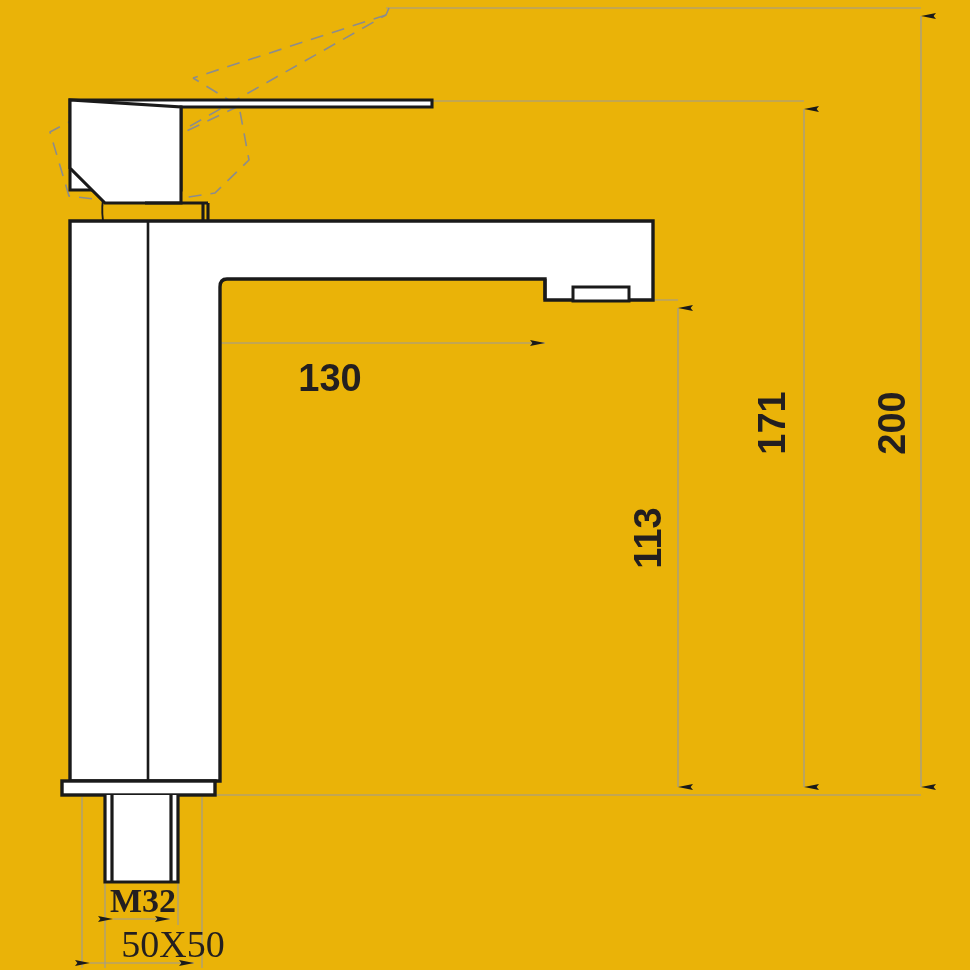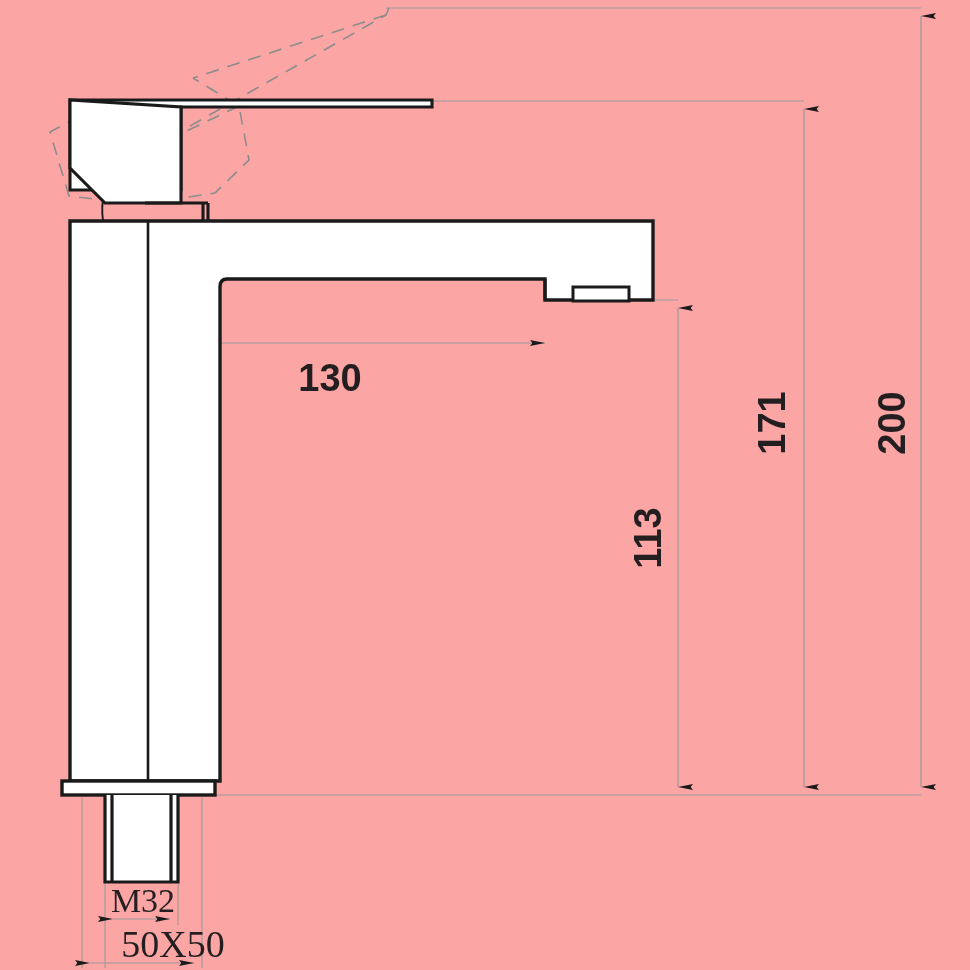--- a/index.html
+++ b/index.html
@@ -4,21 +4,21 @@
 <style>
   html, body {
     margin: 0;
     padding: 0;
     background: #ffffff;
   }
   #root {
     position: relative;
     width: 970px;
     height: 970px;
-    background: #fca5a5;
+    background: #eab308;
     overflow: hidden;
     font-family: "Liberation Sans", sans-serif;
   }
   #drawing {
     position: absolute;
     left: 0;
     top: 0;
     width: 970px;
     height: 970px;
   }
@@ -147,17 +147,17 @@
   </svg>
 
   <div class="lbl lbl-sans-bold" style="left:330px; top:378px; font-size:38px; transform:translate(-50%,-50%);">130</div>
 
   <div class="lbl lbl-sans-bold rot" style="left:648px; top:538px; font-size:38px; transform:translate(-50%,-50%) rotate(-90deg);">113</div>
 
   <div class="lbl lbl-sans-bold rot" style="left:772px; top:423px; font-size:38px; transform:translate(-50%,-50%) rotate(-90deg);">171</div>
 
   <div class="lbl lbl-sans-bold rot" style="left:892px; top:423px; font-size:38px; transform:translate(-50%,-50%) rotate(-90deg);">200</div>
 
-  <div class="lbl lbl-serif" style="left:143px; top:901px; font-size:34px; transform:translate(-50%,-50%);">M32</div>
+  <div class="lbl lbl-serif" style="left:143px; top:901px; font-size:34px; transform:translate(-50%,-50%);font-weight:bold;">M32</div>
 
   <div class="lbl lbl-serif" style="left:143px; top:944px; font-size:38px; transform:translate(-50%,-50%);margin-left:30px;">50X50</div>
 
 </div>
 
 </body></html>

